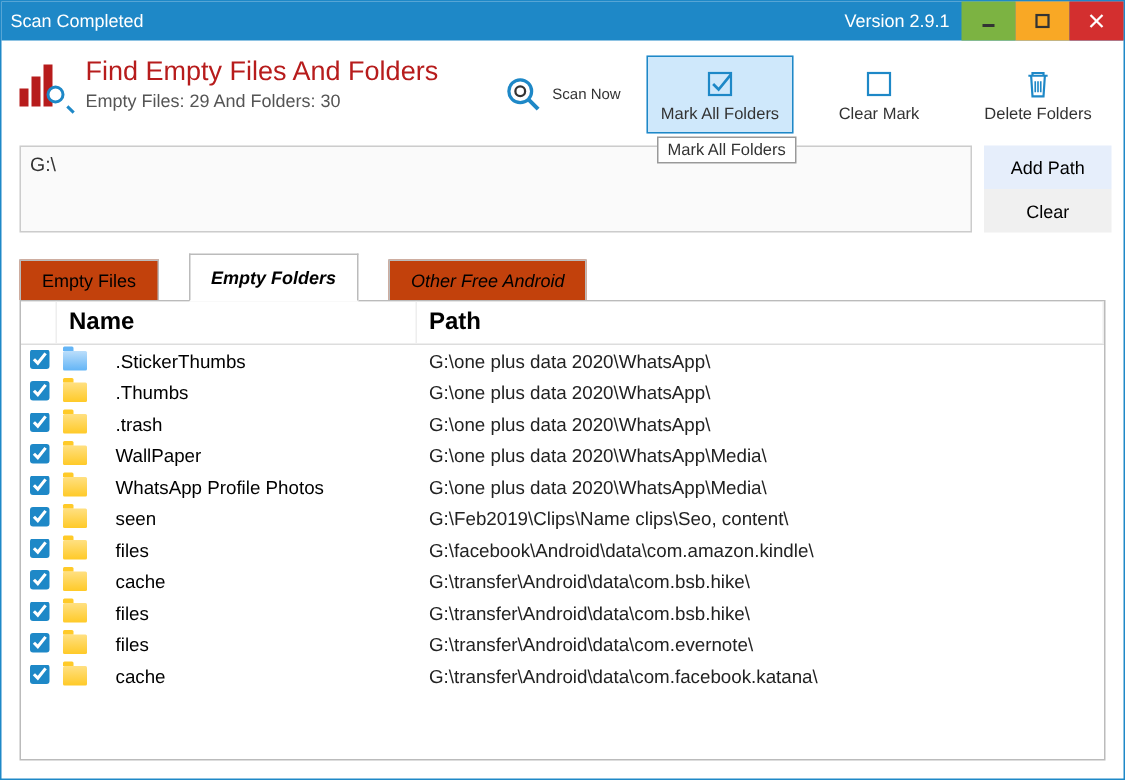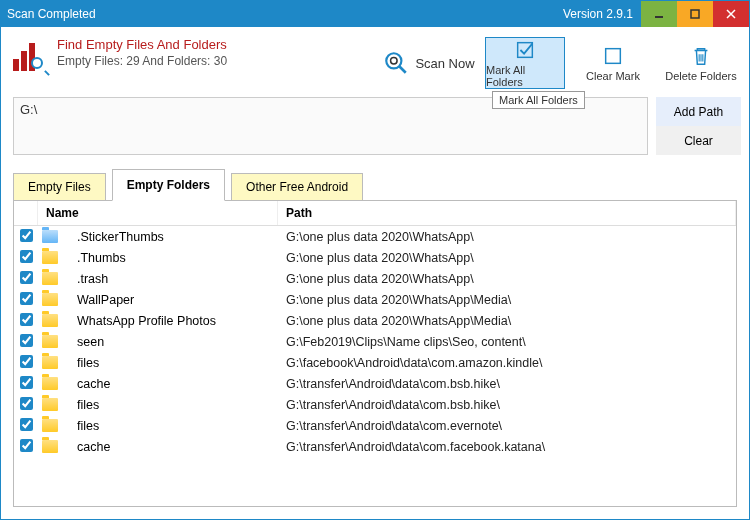--- a/index.html
+++ b/index.html
@@ -17,45 +17,45 @@
 .toolbar { display: flex; padding: 10px 8px 6px 12px; gap: 8px; align-items: flex-start; }
 .app-label { display: flex; gap: 10px; align-items: flex-start; flex: 1; }
 .app-icon { width: 34px; height: 34px; position: relative; margin-top:2px;}
 .app-icon .bar { position: absolute; bottom: 2px; width: 6px; background: #b71c1c; }
 .app-icon .b1 { height: 12px; left: 0; }
 .app-icon .b2 { height: 20px; left: 8px; }
 .app-icon .b3 { height: 28px; left: 16px; }
 .app-icon .mag { position: absolute; right: -2px; bottom: -2px; width: 18px; height: 18px; }
 .app-icon .mag .ring { width: 12px; height: 12px; border: 2px solid #1e88c7; border-radius: 50%; background:#fff; }
 .app-icon .mag .hand { position: absolute; width: 6px; height: 2px; background: #1e88c7; transform: rotate(45deg); right: -1px; bottom: 1px; }
-.app-title { color: #b71c1c; font-size: 13px; font-weight: 400; }
+.app-title { color: #b71c1c; font-size: 18px; font-weight: 400; }
 .app-sub { color: #555; font-size: 12px; margin-top: 2px; }
 
-.tool-btn { display: flex; flex-direction: column; align-items: center; justify-content: center; width: 80px; height: 52px; border: 1px solid transparent; font-size: 11px; color: #333; gap: 3px; cursor: pointer; position: relative; }
+.tool-btn { display: flex; flex-direction: column; align-items: center; justify-content: center; width: 98px; height: 52px; border: 1px solid transparent; font-size: 11px; color: #333; gap: 3px; cursor: pointer; position: relative; }
 .tool-btn.selected { background: #cfe8fb; border: 1px solid #1e88c7; }
 .tool-btn.scan { flex-direction: row; gap: 6px; width: 96px; }
-.tool-btn.scan .lbl { font-size: 13px; }
+.tool-btn.scan .lbl { font-size: 10px; }
 .tool-btn svg { width: 22px; height: 22px; }
 .tool-btn.scan svg { width: 26px; height: 26px; }
 
 .tooltip { position: absolute; top: 53px; left: 6px; background: #fff; border: 1px solid #999; padding: 2px 6px; font-size: 11px; white-space: nowrap; z-index: 10; }
 
 .path-row { display: flex; padding: 2px 8px 6px 12px; gap: 8px; align-items: stretch; }
 .path-box { flex: 1; border: 1px solid #ccc; background: #fafafa; font-size: 13px; color: #333; padding: 4px 6px; height: 58px; }
 .path-btns { display: flex; flex-direction: column; width: 85px; gap: 0; }
 .path-btns button { flex: 1; border: 1px solid transparent; background: #e6eefb; font-size: 12px; cursor: pointer; }
 .path-btns button + button { background: #f0f0f0; }
 
 .tabs { display: flex; padding: 8px 12px 0 12px; gap: 0; align-items: flex-end; font-size: 12px; }
-.tab { padding: 6px 14px; border: 1px solid #bbb; border-bottom: none; background: #fef9c3; cursor: pointer; position: relative; }
+.tab { padding: 6px 14px; border: 1px solid #bbb; border-bottom: none; background: #c2410c; cursor: pointer; position: relative; }
 .tab.active { background: #fff; font-weight: 600; z-index: 2; padding-top:8px; padding-bottom:8px; border-bottom:1px solid #fff; margin-bottom:-1px;}
-.tab + .tab { margin-left: 6px; }
+.tab + .tab { margin-left: 20px; font-style: italic; }
 
 .list-wrap { margin: 0 12px 12px 12px; border: 1px solid #bbb; flex: 1; display: flex; flex-direction: column; overflow: hidden; position:relative; }
-.list-head { display: flex; font-size: 12px; border-bottom: 1px solid #ddd; background: #fff; }
+.list-head { display: flex; font-size: 16px; border-bottom: 1px solid #ddd; background: #fff; }
 .list-head .col { padding: 5px 8px; border-right: 1px solid #eee; }
 .col-chk { width: 24px; }
 .col-name { width: 240px; font-weight: 600; }
 .col-path { flex: 1; font-weight: 600; }
 .list-body { flex: 1; overflow-y: scroll; overflow-x:hidden; font-size: 12.5px; }
 .row { display: flex; align-items: center; padding: 2.5px 0; }
 .row .cell-chk { width: 24px; text-align: center; }
 .row .cell-name { width: 240px; display: flex; align-items: center; gap: 19px; padding-left:4px; }
 .row .cell-path { flex: 1; padding-left: 8px; color: #222; }
 .folder-ic { width: 16px; height: 13px; background: linear-gradient(#ffe082,#ffca28); border-radius: 1px; position: relative; flex-shrink:0;}

